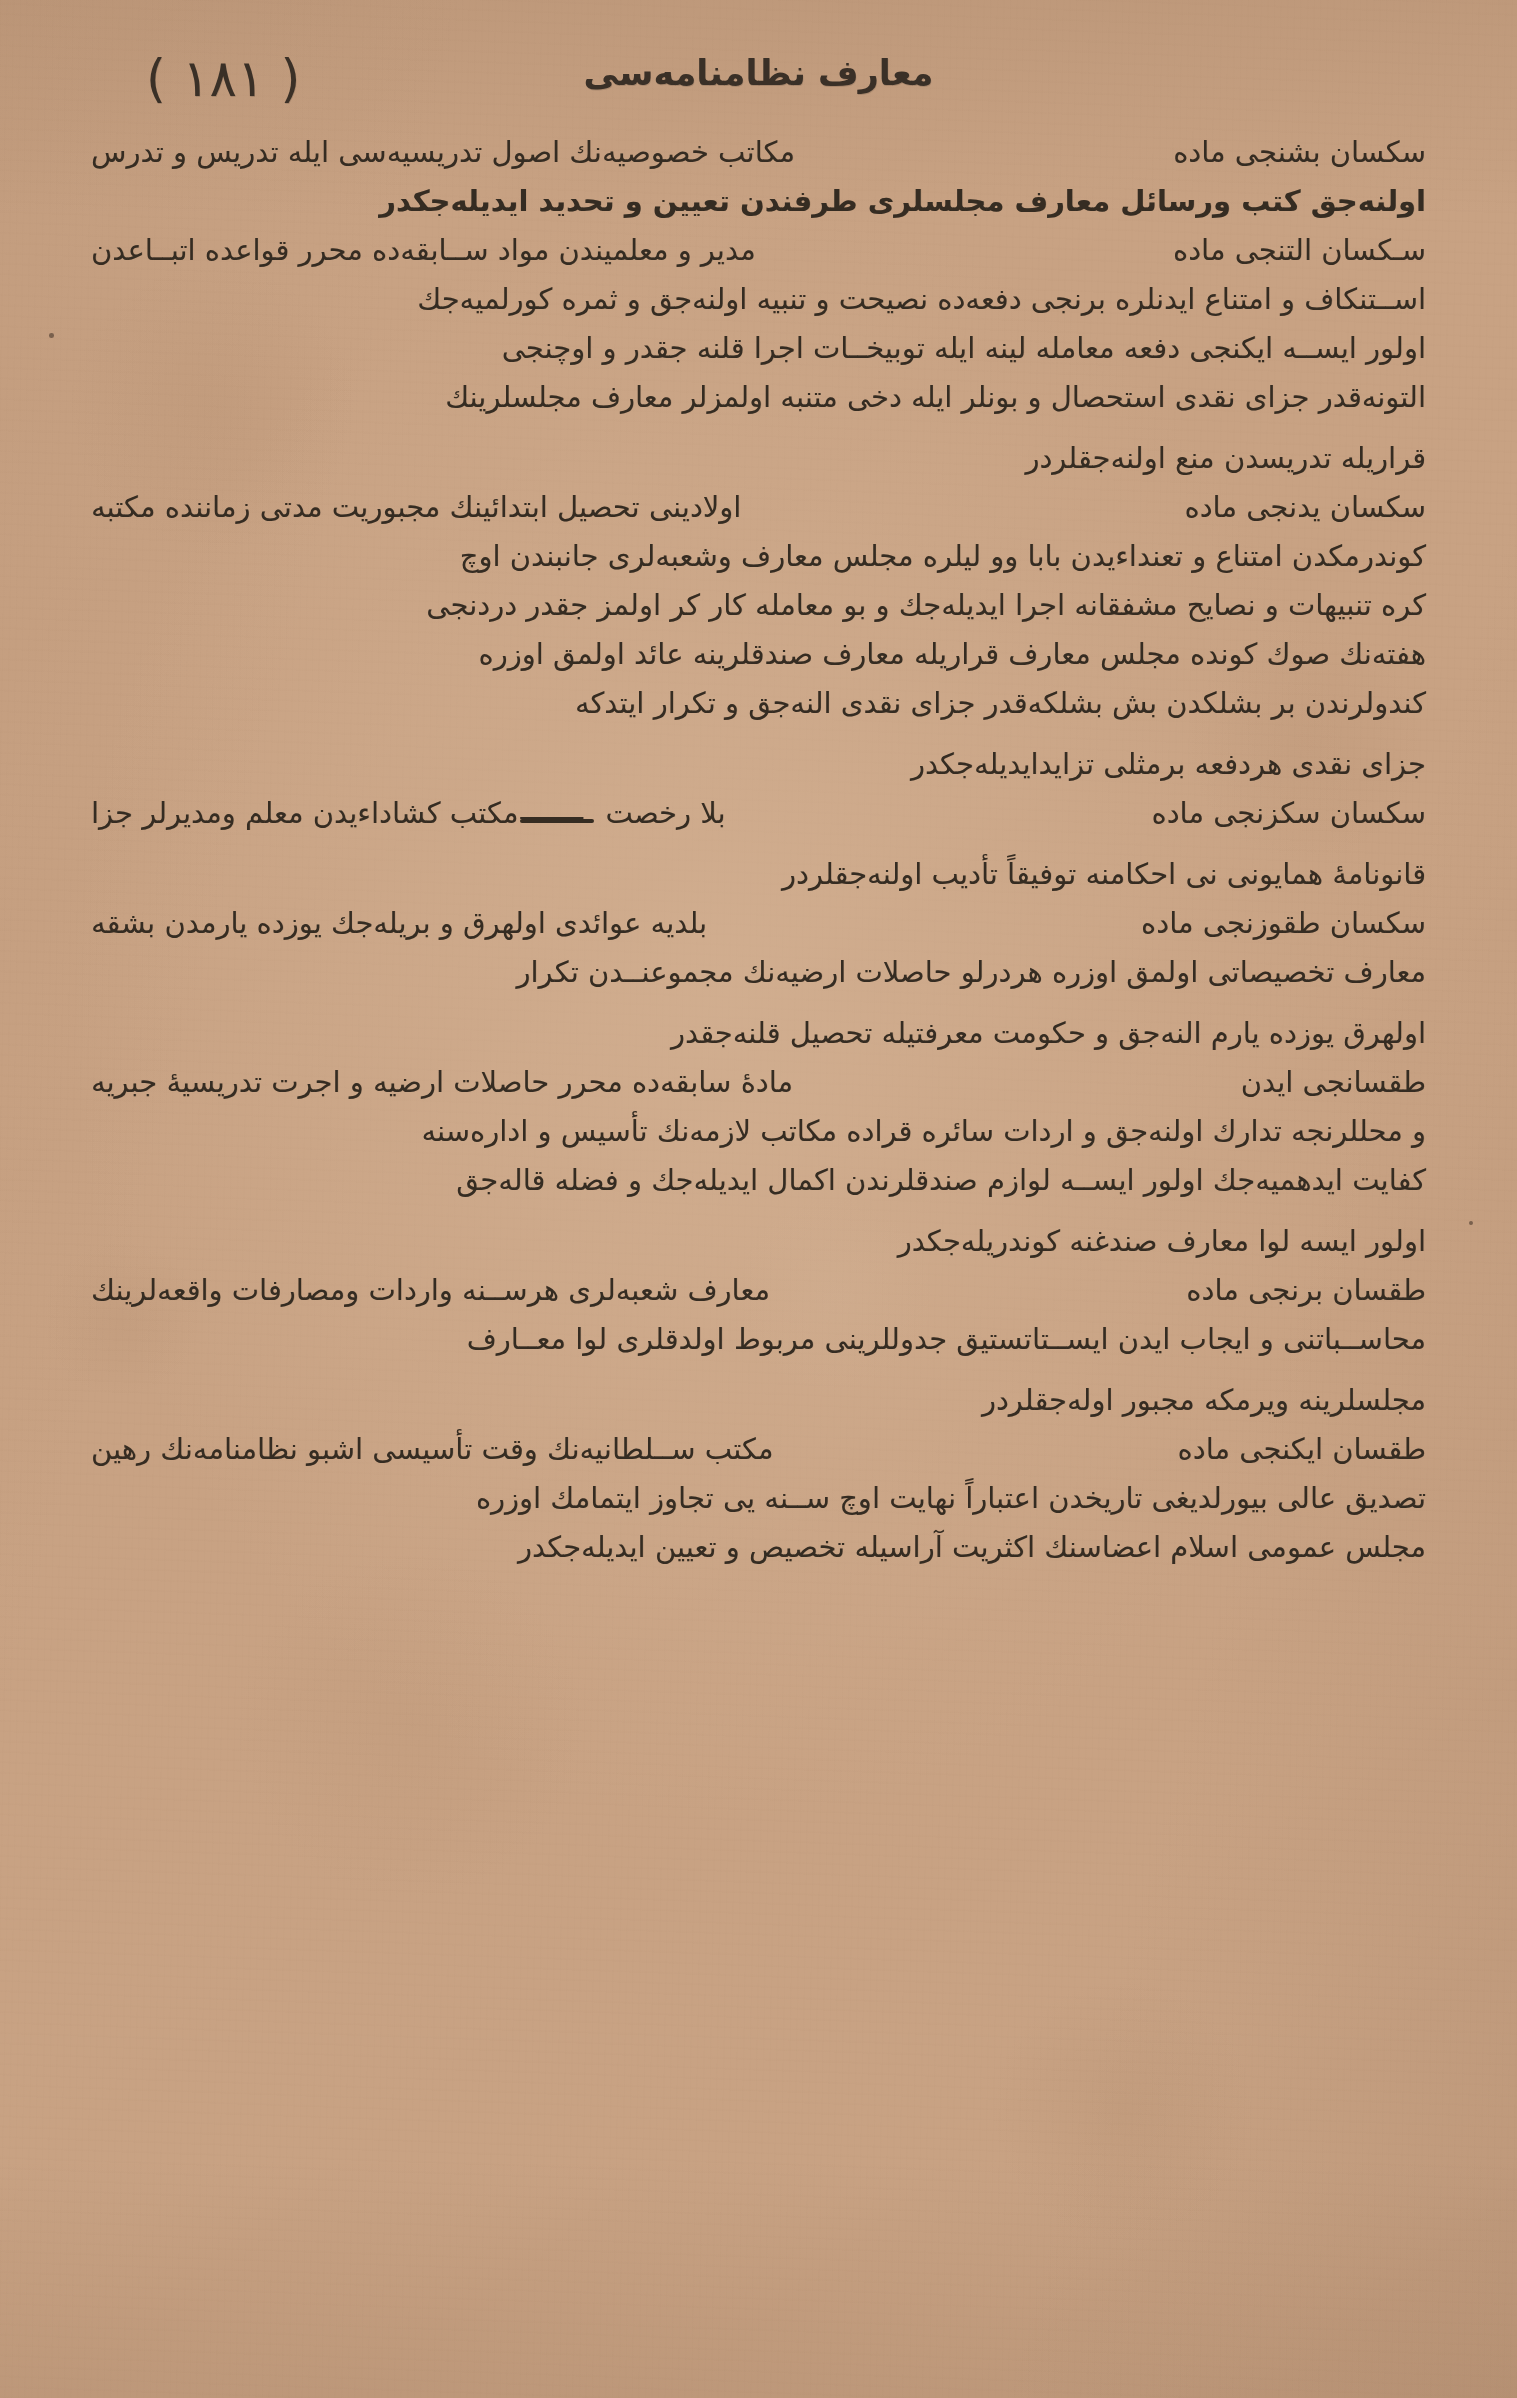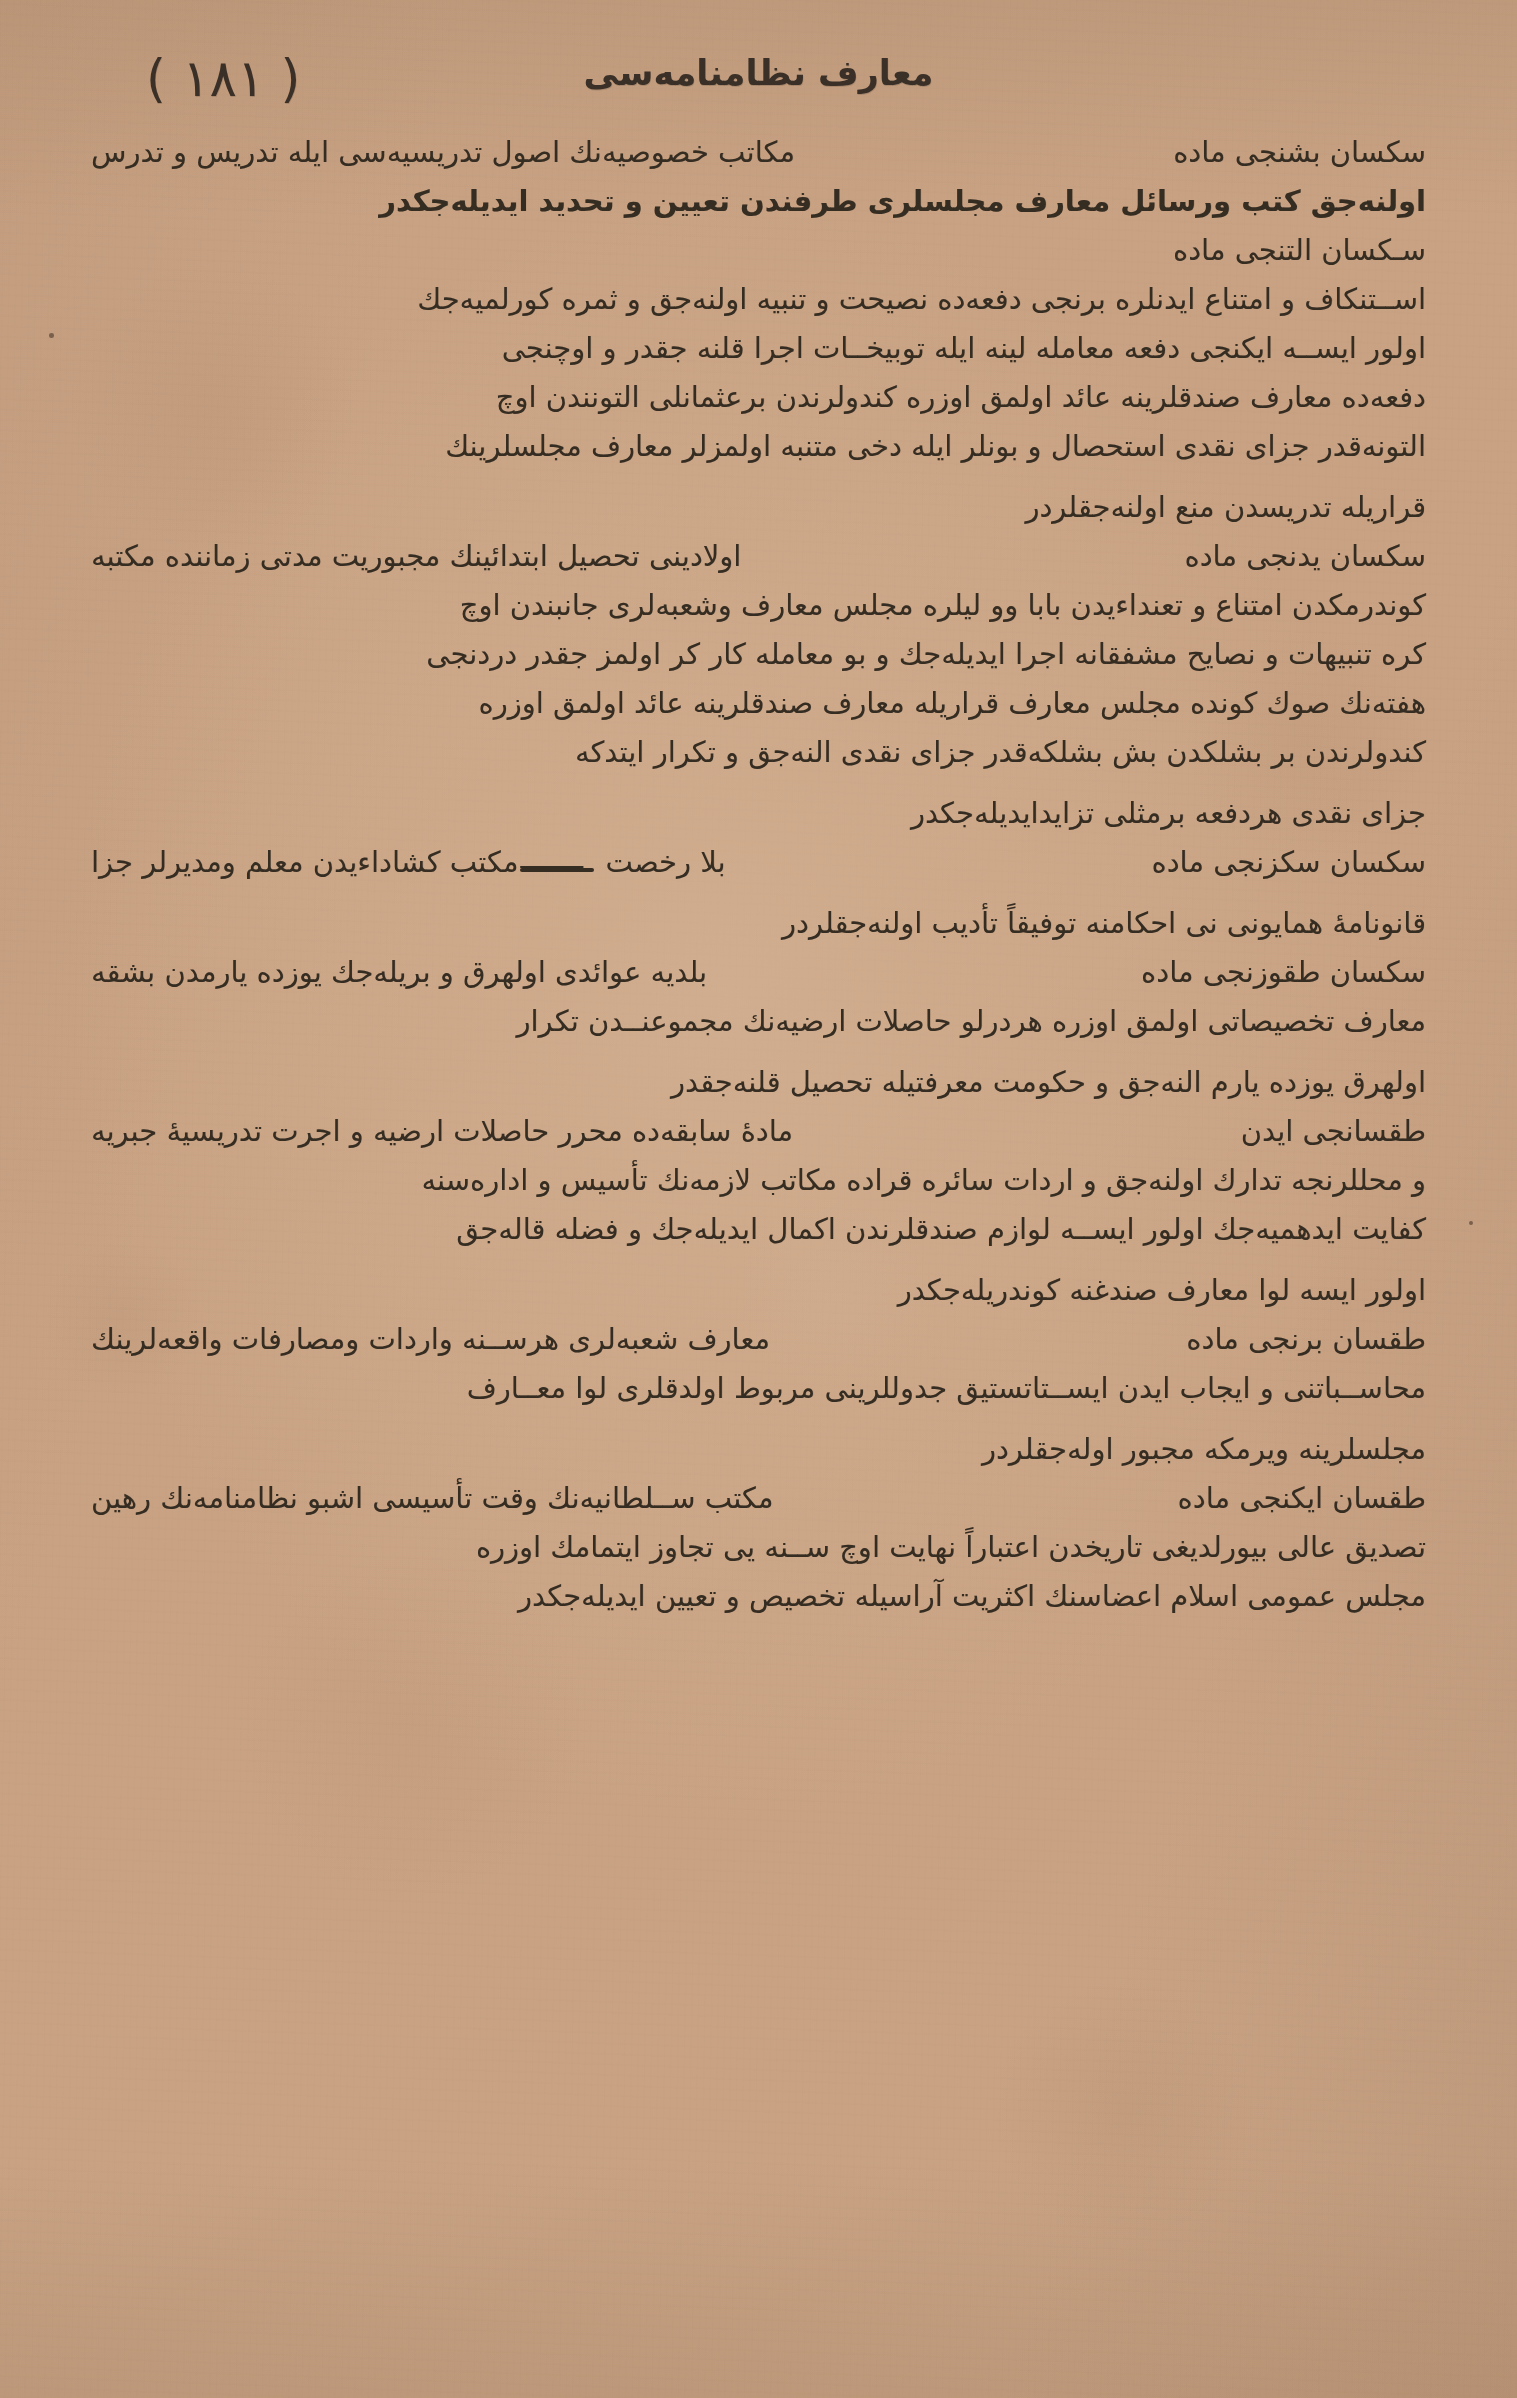--- a/index.html
+++ b/index.html
@@ -186,29 +186,27 @@
       <div class="ln justify">
         <span class="art-head">سكسان بشنجى ماده</span>
         <span>مكاتب خصوصيه‌نك اصول تدريسيه‌سى ايله تدريس و تدرس</span>
       </div>
       <div class="ln short-c">
         <span>اولنه‌جق كتب ورسائل معارف مجلسلرى طرفندن تعيين و تحديد ايديله‌جكدر</span>
       </div>
 
       <div class="ln justify">
         <span class="art-head">سـكسان التنجى ماده</span>
+        <span>مدير و معلميندن مواد ســابقه‌ده محرر قواعده اتبــاعدن</span>
       </div>
       <div class="ln justify">
         <span>اســتنكاف و امتناع ايدنلره برنجى دفعه‌ده نصيحت و تنبيه اولنه‌جق و ثمره كورلميه‌جك</span>
       </div>
       <div class="ln justify">
         <span>اولور ايســه ايكنجى دفعه معامله لينه ايله توبيخــات اجرا قلنه جقدر و اوچنجى</span>
-      </div>
-      <div class="ln justify">
-        <span>دفعه‌ده معارف صندقلرينه عائد اولمق اوزره كندولرندن برعثمانلى التونندن اوچ</span>
       </div>
       <div class="ln justify">
         <span>التونه‌قدر جزاى نقدى استحصال و بونلر ايله دخى متنبه اولمزلر معارف مجلسلرينك</span>
       </div>
       <div class="ln center">
         <span>قراريله تدريسدن منع اولنه‌جقلردر</span>
       </div>
 
       <div class="ln justify">
         <span class="art-head">سكسان يدنجى ماده</span>

